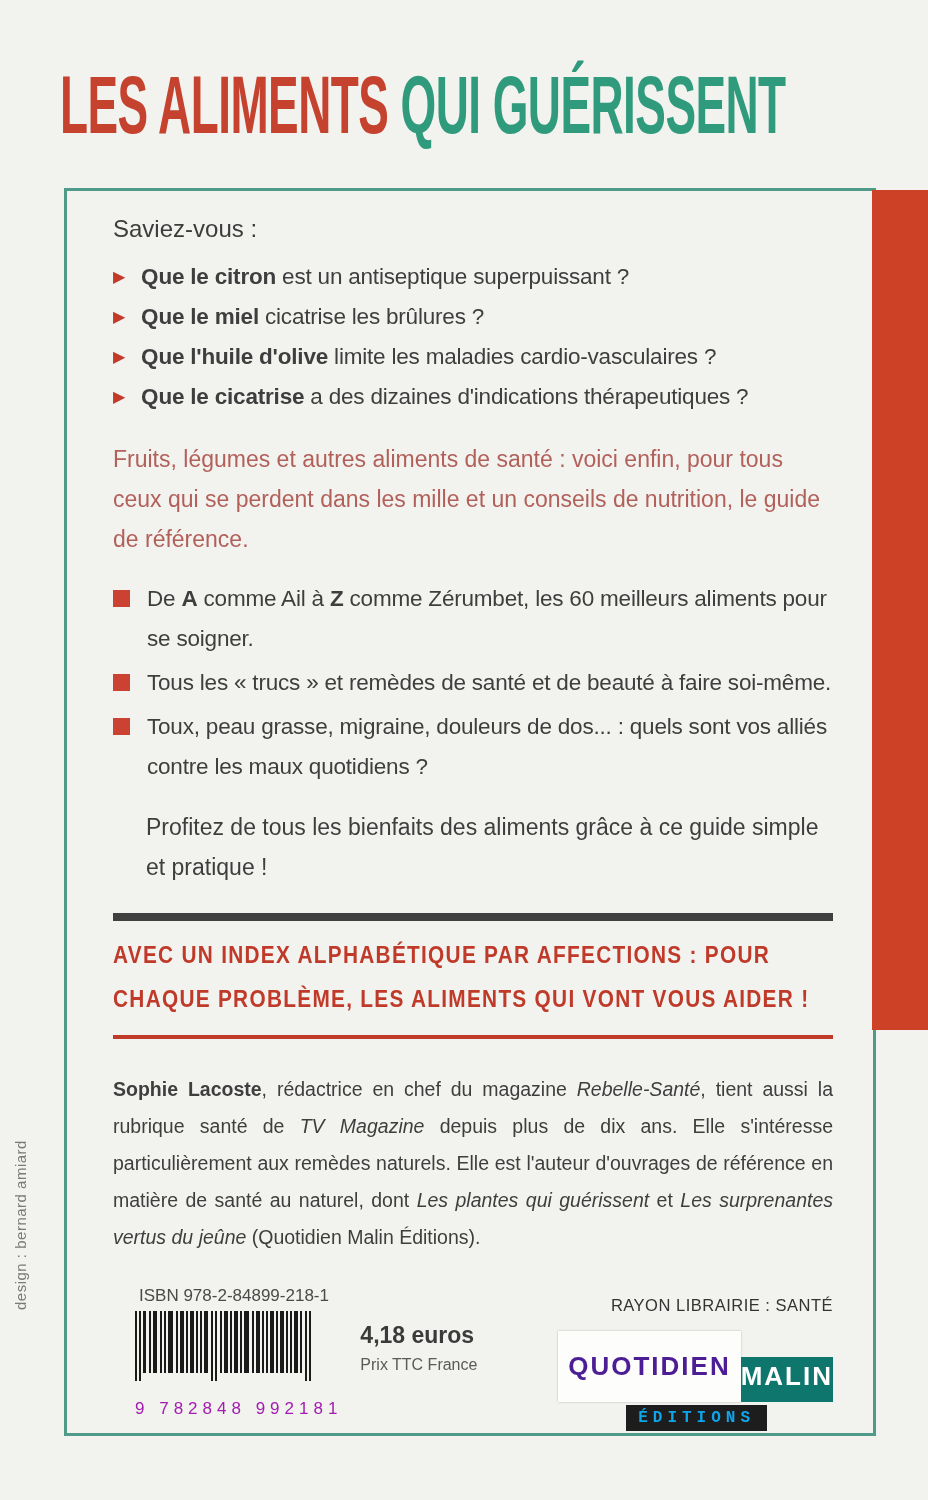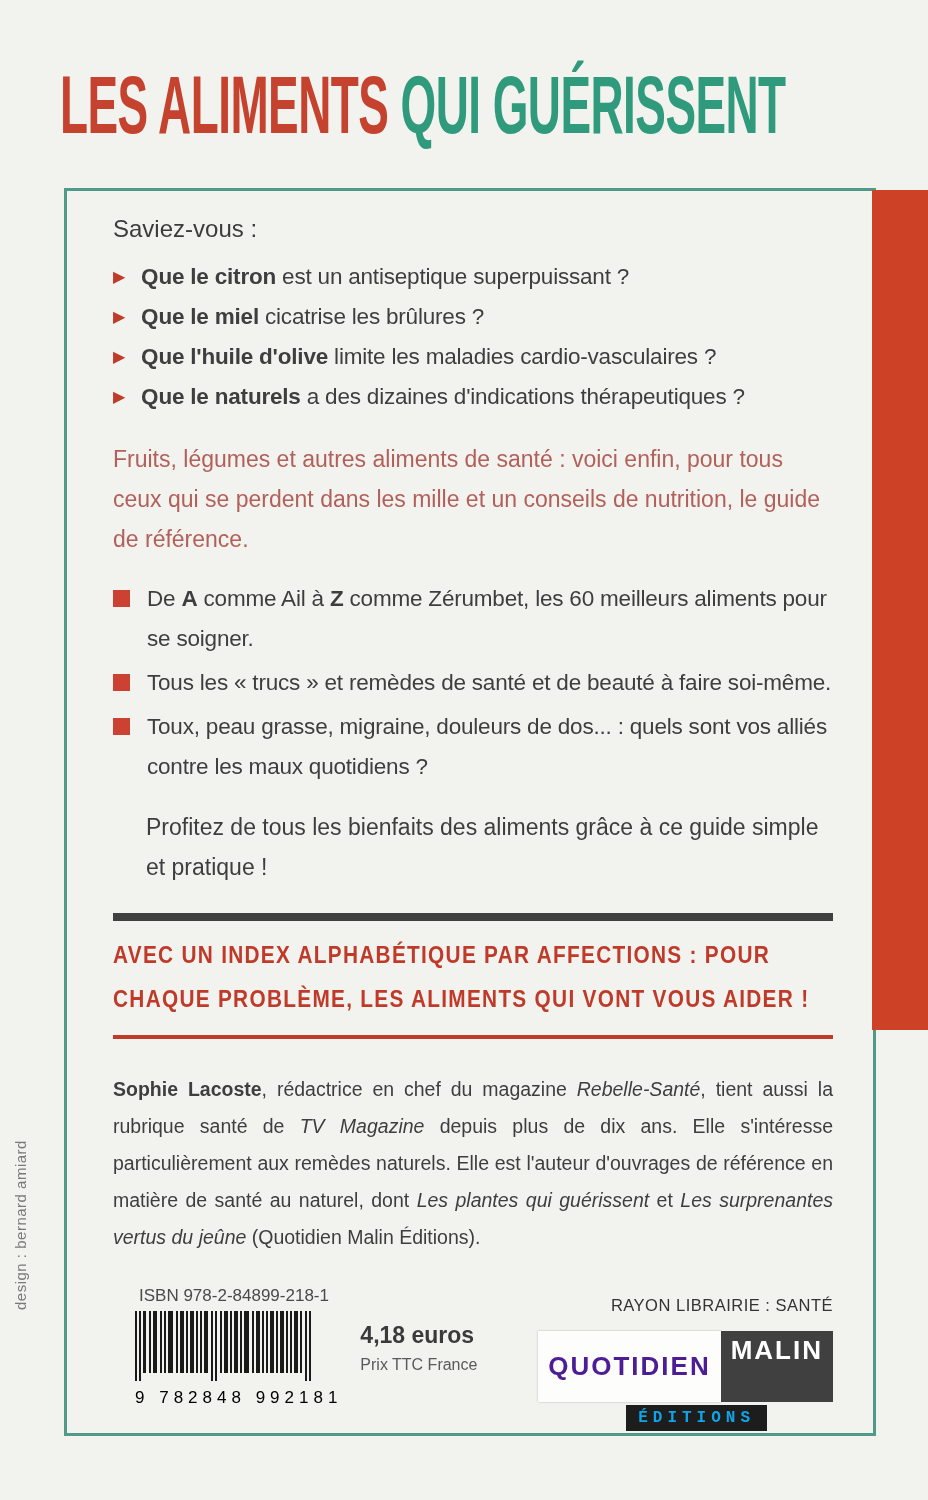--- a/index.html
+++ b/index.html
@@ -76,36 +76,36 @@
   .bio {
     margin-top:32px; font-size:19.5px; line-height:37px; text-align:justify; color:#3e3e3e;
   }
   .bio .b { font-weight:bold; }
   .bio .i { font-style:italic; }
 
   
   .footer { margin-top:26px; display:flex; justify-content:space-between; align-items:flex-start; }
   .footer-left { margin-left:22px; display:flex; }
   .isbn { font-size:17px; color:#4a4a4a; margin:4px 0 5px 4px; }
-  .barcode-digits { font-size:17px; color:#000000; letter-spacing:5px; margin-top:3px; }
+  .barcode-digits { font-size:17px; color:#a21caf; letter-spacing:5px; margin-top:14px; }
   .price-block { margin:40px 0 0 18px; }
   .price { font-size:23px; font-weight:bold; color:#3a3a3a; }
   .price-note { font-size:16px; color:#5a5a5a; margin-top:7px; }
 
   .footer-right { text-align:right; margin-top:14px; }
   .shelf { font-size:16.5px; color:#333; letter-spacing:0.5px; }
   .logo { margin-top:16px; }
   .logo-row1 { display:inline-flex; }
   .logo-quotidien {
     background:#fdfdfc; color:#4c1d95; font-size:26px; font-weight:bold;
     letter-spacing:2px; padding:20px 10px; box-shadow:0 0 2px rgba(0,0,0,.25);
   }
   .logo-malin {
-    background:#404040; color:#fff; font-size:26px; font-weight:bold;
-    letter-spacing:2px; padding:4px 10px;
+    background:#0f766e; color:#fff; font-size:26px; font-weight:bold;
+    letter-spacing:2px; padding:4px 0;margin-top:26px;
   }
   .logo-row2 {
     display:block; margin:3px 66px 0 0; text-align:right;
   }
   .logo-editions {
     display:inline-block; background:#1d1d1d; color:#0ea5e9; font-size:16px; font-weight:bold;
     letter-spacing:5px; padding:4px 12px;font-family:Liberation Mono, monospace;
   }
 </style>
 </head>
@@ -132,21 +132,21 @@
         <li>
           <span class="tri">▶</span>
           <span><span class="b">Que le miel</span><span> cicatrise les brûlures ?</span></span>
         </li>
         <li>
           <span class="tri">▶</span>
           <span><span class="b">Que l'huile d'olive</span><span> limite les maladies cardio-vasculaires ?</span></span>
         </li>
         <li>
           <span class="tri">▶</span>
-          <span><span class="b">Que le naturels</span><span> a des dizaines d'indications thérapeutiques ?</span></span>
+          <span><span class="b">Que le cicatrise</span><span> a des dizaines d'indications thérapeutiques ?</span></span>
         </li>
       </ul>
 
       <p class="lead">Fruits, légumes et autres aliments de santé : voici enfin, pour tous ceux qui se perdent dans les mille et un conseils de nutrition, le guide de référence.</p>
 
       <ul class="features">
         <li>
           <span class="sq"></span>
           <span><span>De </span><span class="b">A</span><span> comme Ail à </span><span class="b">Z</span><span> comme Zérumbet, les 60 meilleurs aliments pour se soigner.</span></span>
         </li>

